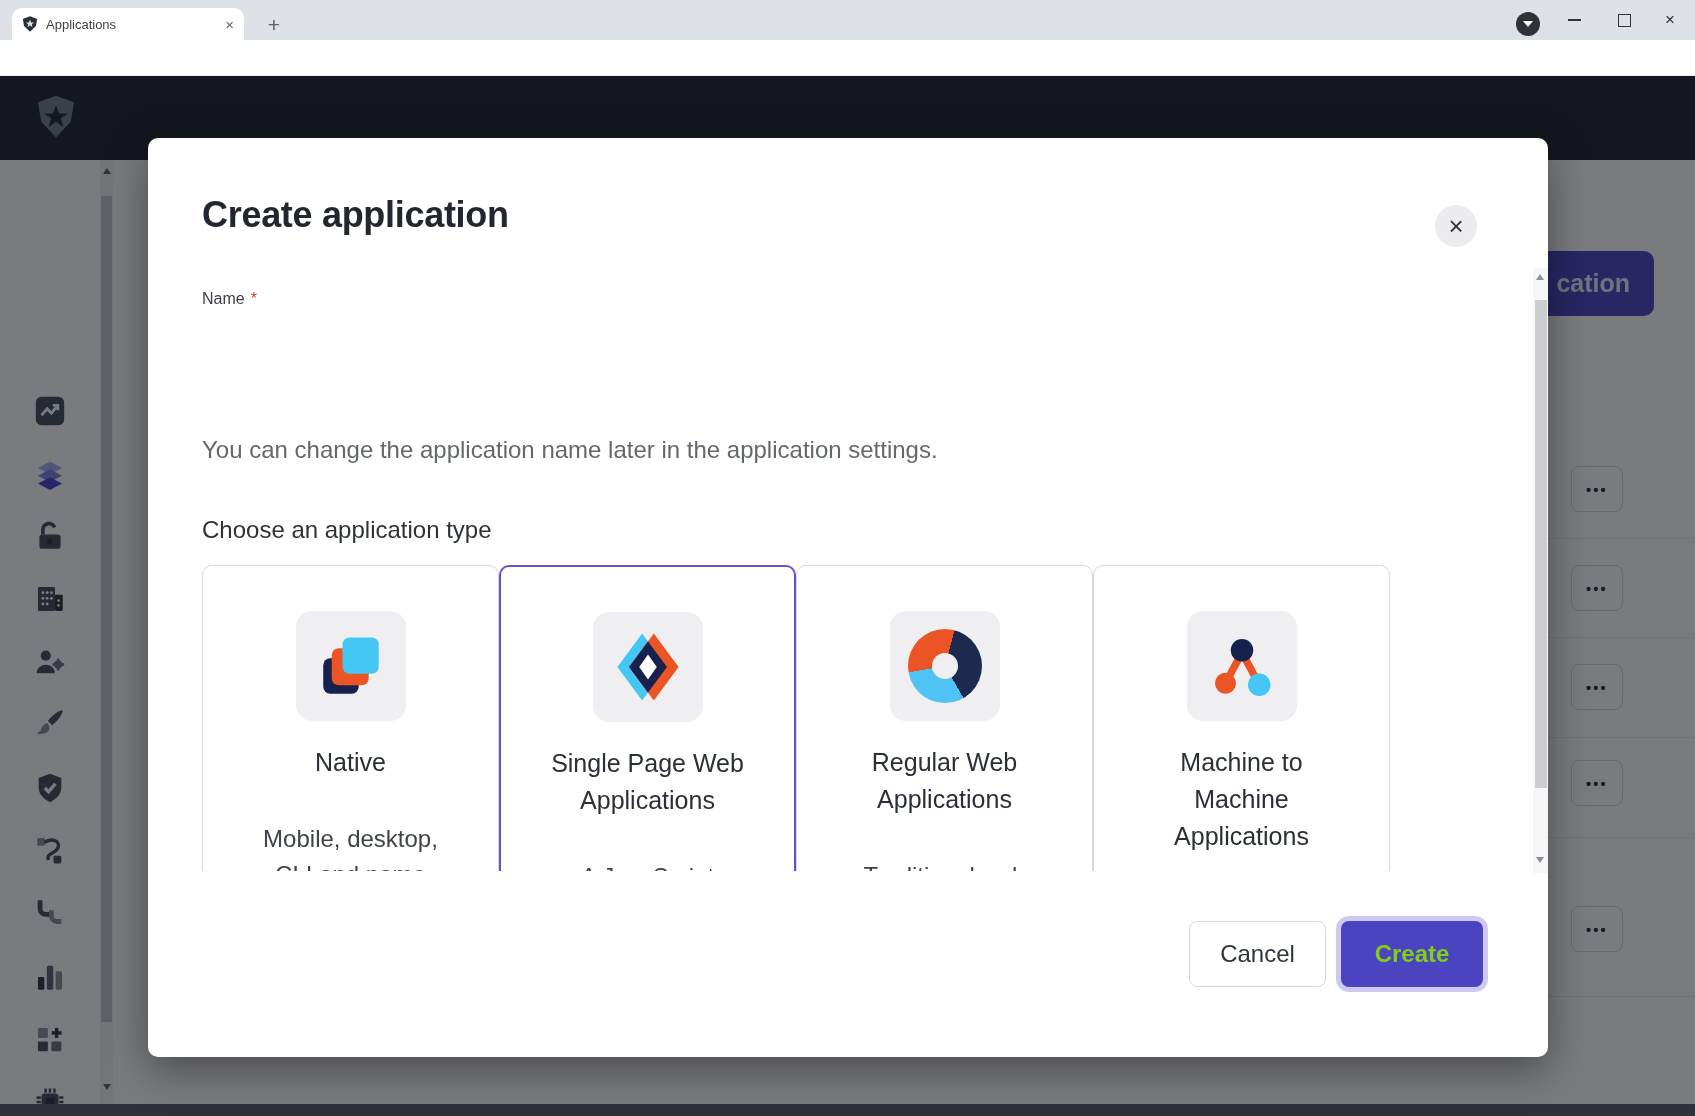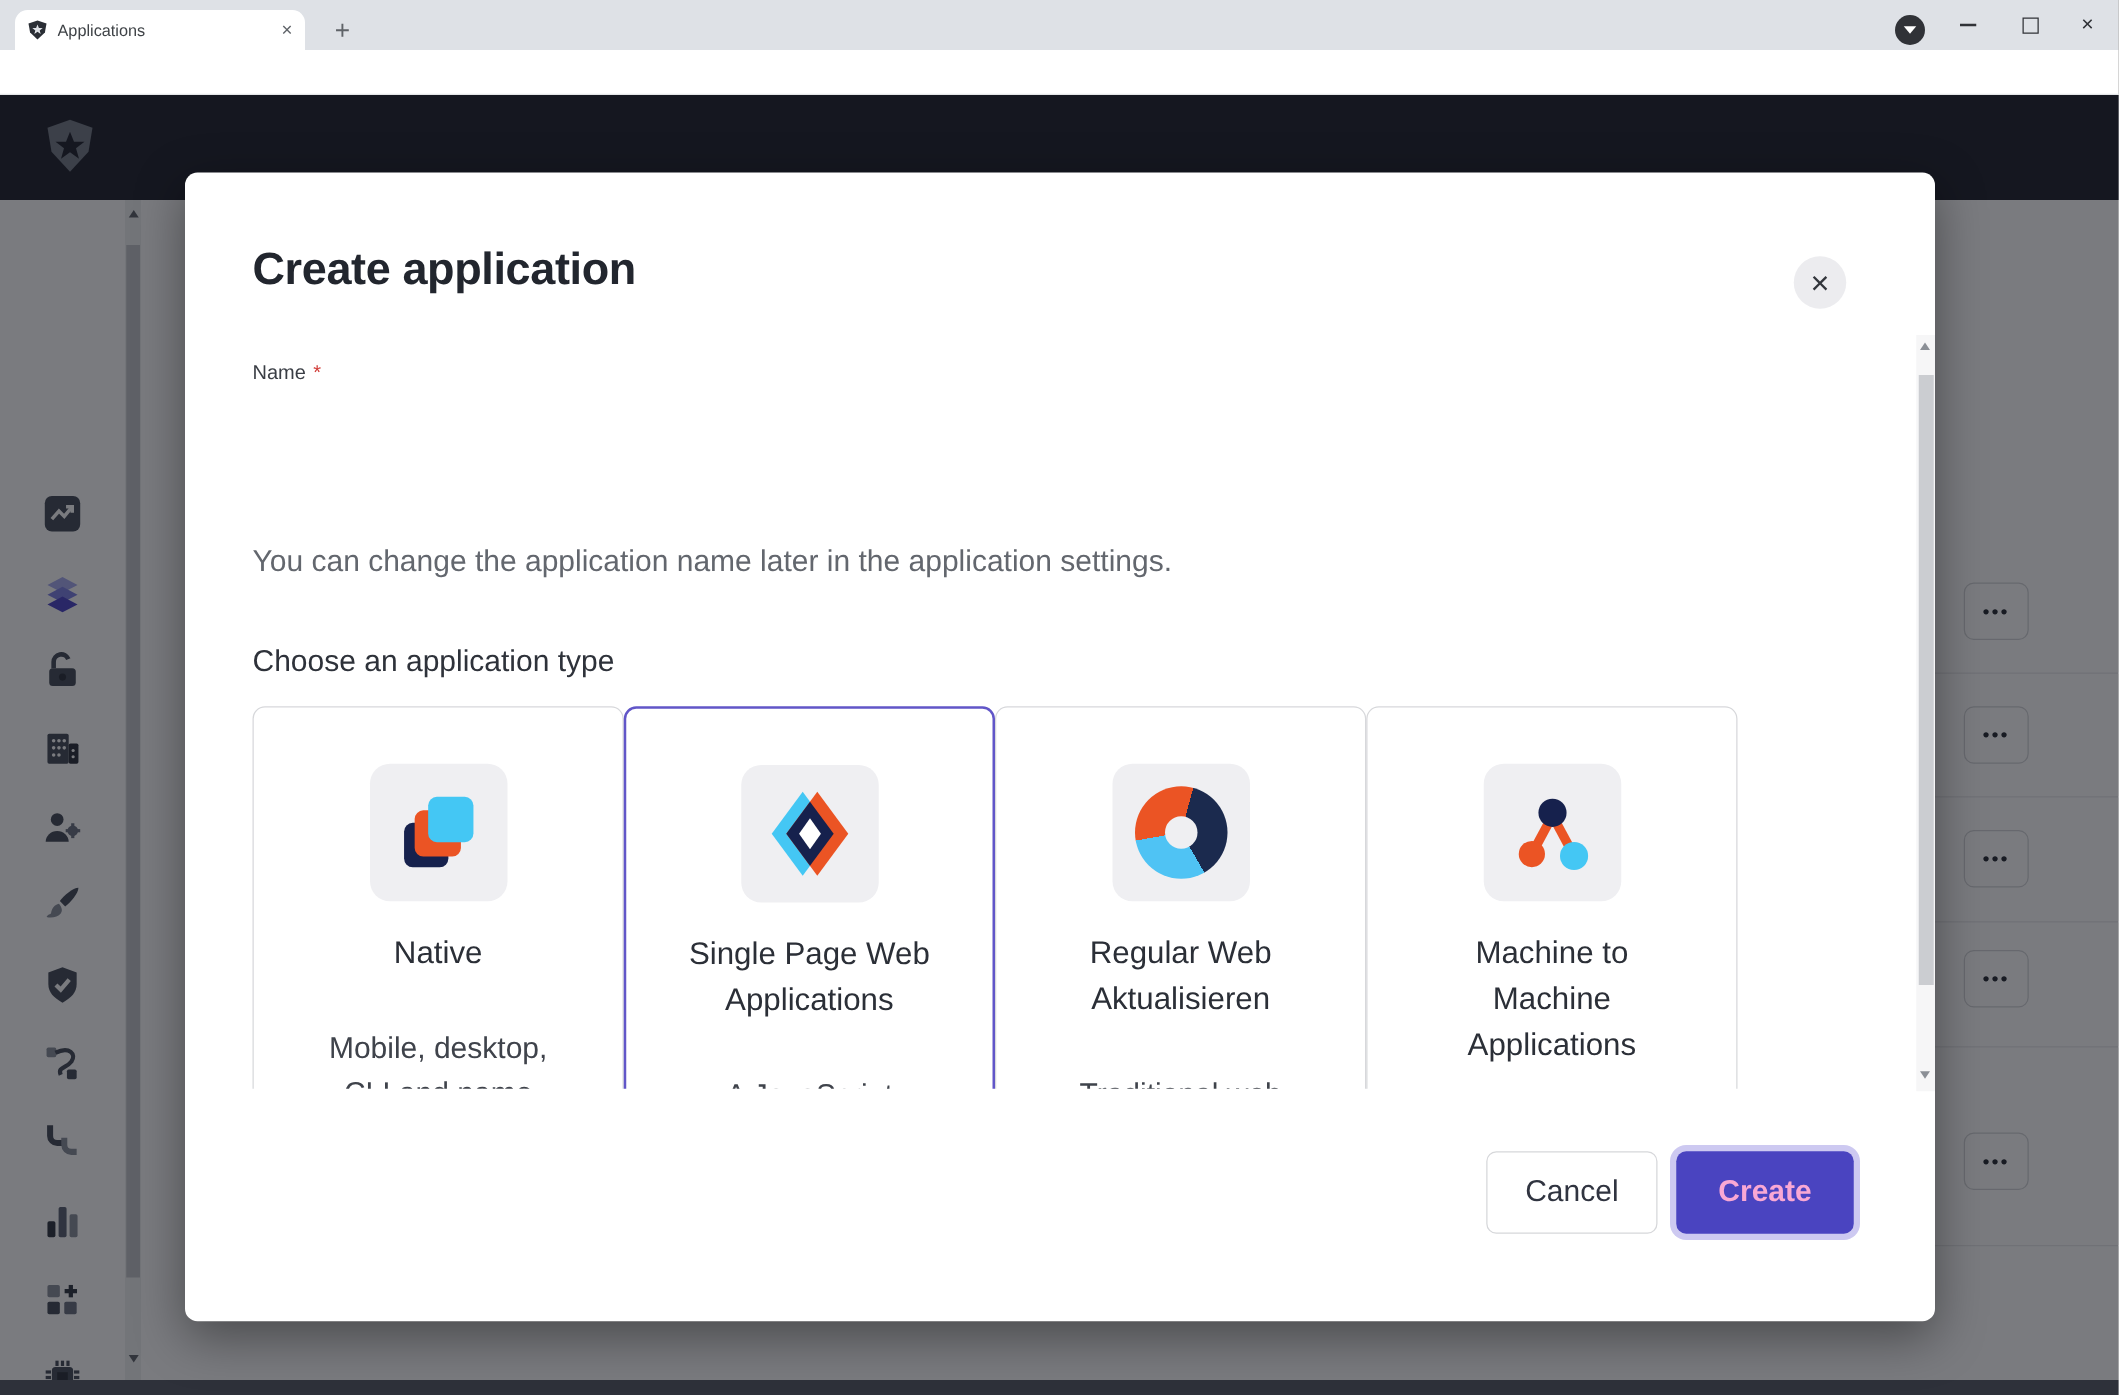--- a/index.html
+++ b/index.html
@@ -93,21 +93,21 @@
               text-align:center;white-space:pre-line;}
   .card-desc{margin-top:40px;font-size:24px;line-height:36px;color:#3f434b;text-align:center;white-space:pre-line;}
   .m-sb-track{left:1385px;top:130px;width:15px;height:605px;background:#f6f6f7;}
   .m-sb-up{left:1388px;top:136px;}
   .m-sb-dn{left:1388px;top:719px;}
   .m-sb-up .tri-up{border-bottom-color:#8b8f96;}
   .m-sb-dn .tri-dn{border-top-color:#8b8f96;}
   .m-thumb{left:1386.5px;top:162px;width:12px;height:488px;background:#cbcdd1;}
   .btn{height:66px;border-radius:8px;display:flex;align-items:center;justify-content:center;box-sizing:border-box;}
   .btn-cancel{left:1041px;top:783px;width:137px;background:#fff;border:1px solid #d6d7da;font-size:24px;color:#303440;}
-  .btn-create{left:1193px;top:783px;width:142px;background:#4a44c0;font-size:24px;font-weight:600;color:#f9a8d4;
+  .btn-create{left:1193px;top:783px;width:142px;background:#4a44c0;font-size:24px;font-weight:600;color:#84cc16;
               box-shadow:0 0 0 5px #cdc9f1;}
 
   .donut{width:74px;height:74px;border-radius:50%;position:relative;
          background:conic-gradient(from 15deg,#1b2a4e 0deg 135deg,#4fc3f4 135deg 245deg,#eb5424 245deg 360deg);}
   .donut::after{content:"";position:absolute;left:24px;top:24px;width:26px;height:26px;border-radius:50%;background:#efeff2;}
 </style>
 </head>
 <body>
 
 <div class="stage">
@@ -381,20 +381,21 @@
     </div>
 
   </div>
   <div class="abs snav-scroll">
     <div class="tri-up" style="margin:8px auto 0;"></div>
     <div class="tri-dn" style="margin:910px auto 0;"></div>
   </div>
   <div class="abs sthumb"></div>
 
   <div class="abs content">
+    <div class="abs capp-btn" style="left:1375px;top:91px;">cation</div>
     <div class="abs rowline" style="top:378px;"></div>
     <div class="abs rowline" style="top:477px;"></div>
     <div class="abs rowline" style="top:577px;"></div>
     <div class="abs rowline" style="top:677px;"></div>
     <div class="abs rowline" style="top:836px;"></div>
     <div class="abs dots-btn" style="left:1458px;top:306px;">
         <span>•••</span>
       </div>
     <div class="abs dots-btn" style="left:1458px;top:405px;">
         <span>•••</span>
@@ -452,21 +453,21 @@
           <div class="card-title">Single Page Web
 Applications</div>
           <div class="card-desc">A JavaScript</div>
         </div>
 
         <div class="card">
           <div class="tile">
             <div class="donut"></div>
           </div>
           <div class="card-title">Regular Web
-Aktualisieren</div>
+Applications</div>
           <div class="card-desc">Traditional web</div>
         </div>
 
         <div class="card">
           <div class="tile">
             <svg width="72" height="72" viewBox="0 0 96 96">
               <line x1="48" y1="30" x2="27" y2="69" stroke="#eb5424" stroke-width="10"></line>
               <line x1="48" y1="30" x2="70" y2="71" stroke="#eb5424" stroke-width="10"></line>
               <circle cx="48" cy="27" r="15" fill="#16214d"></circle>
               <circle cx="26" cy="71" r="14" fill="#eb5424"></circle>

